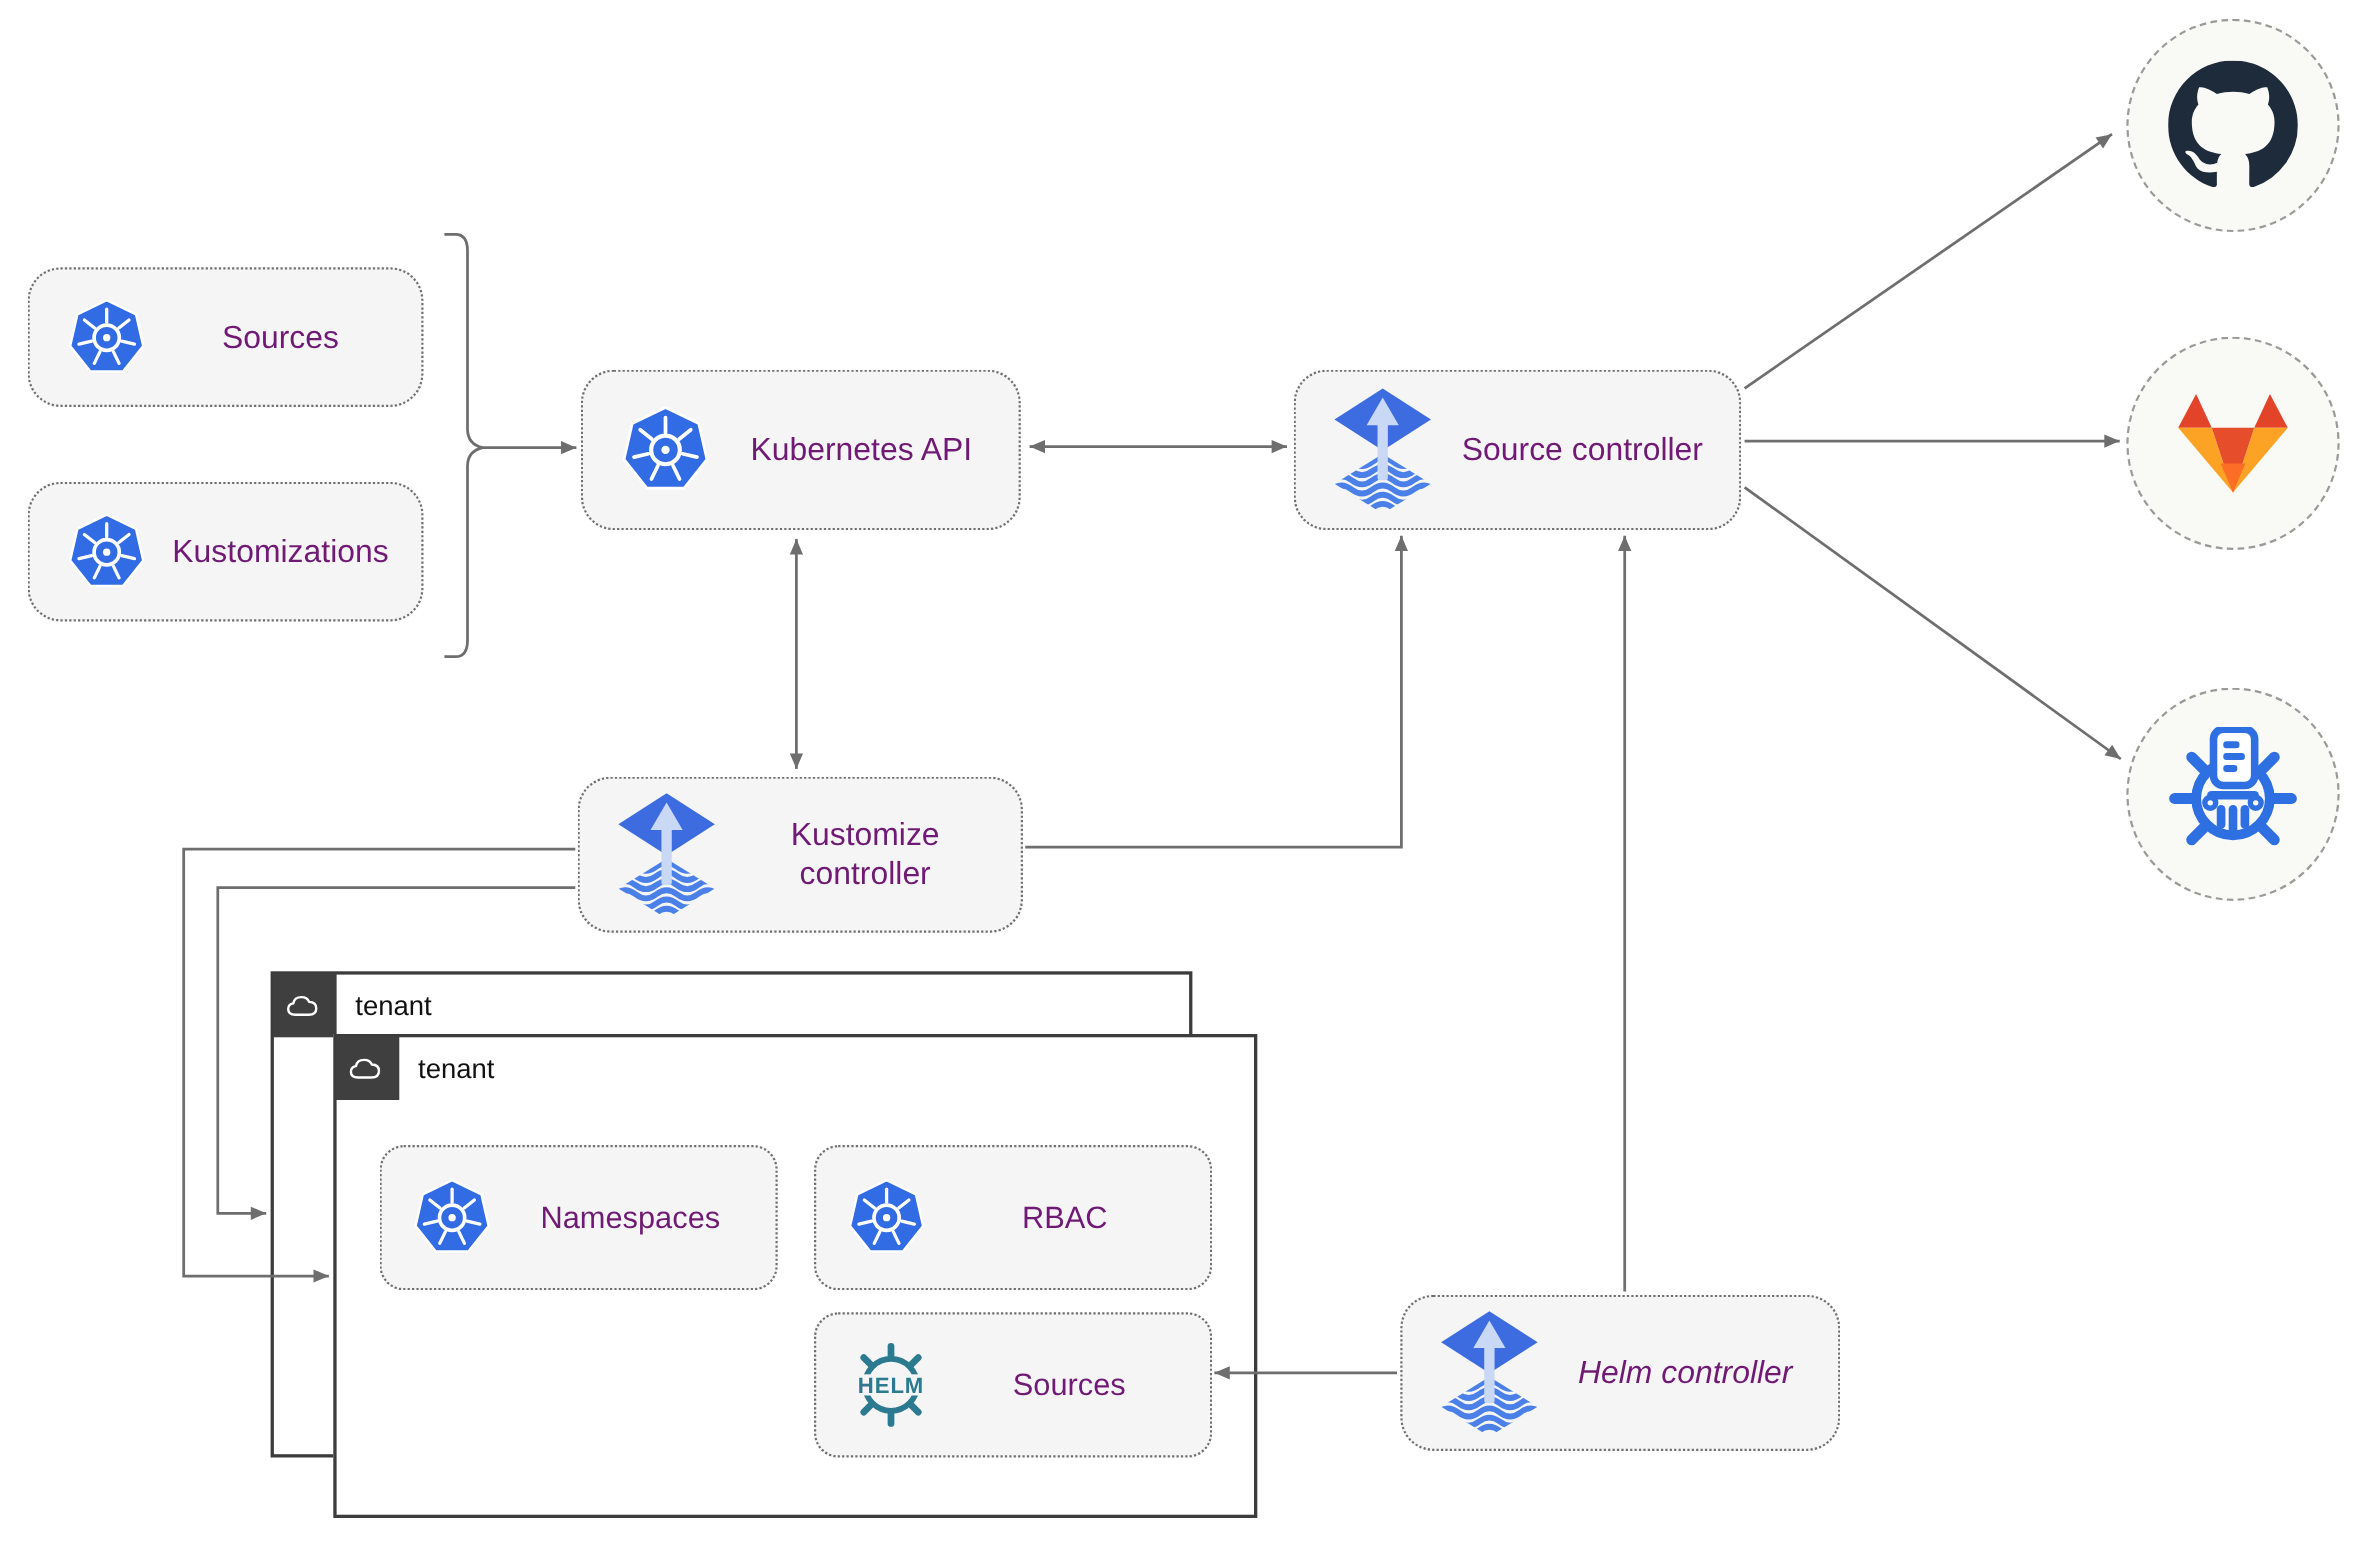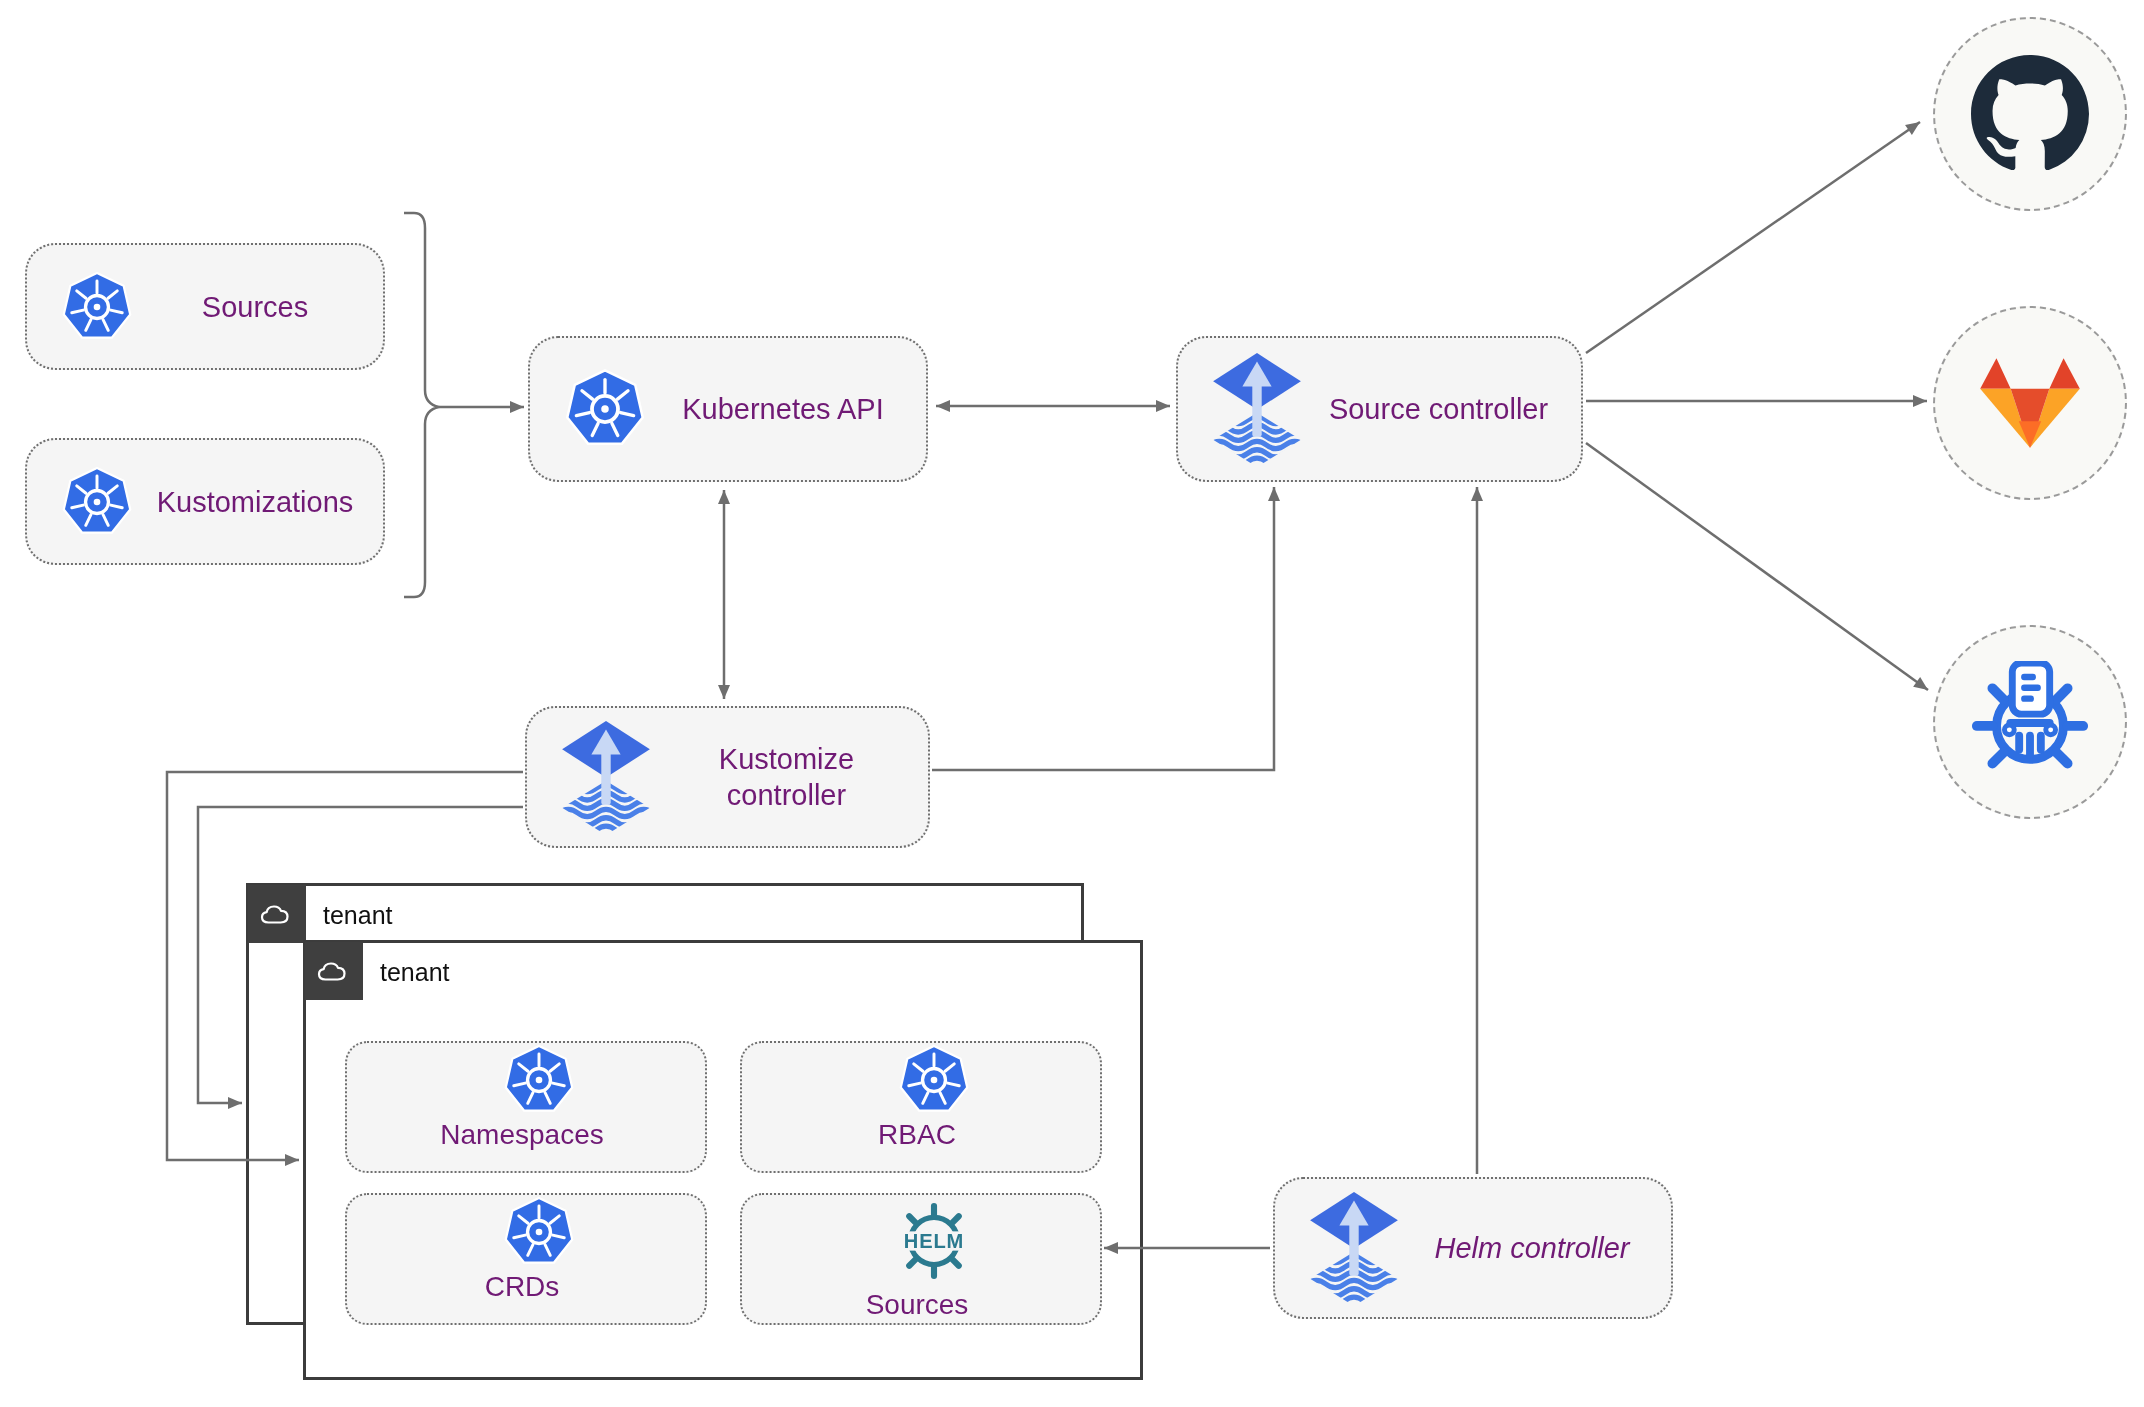--- a/index.html
+++ b/index.html
@@ -7,21 +7,21 @@
   .canvas{position:relative;width:2144px;height:1407px;background:#ffffff;}
 
   
   .node{position:absolute;display:flex;align-items:center;background:#f5f5f5;
         border:2px dotted #6f6f6f;border-radius:30px;box-sizing:border-box;z-index:3;}
   .node .ic{flex:0 0 auto;margin-left:32px;}
   .node .lbl{flex:1 1 auto;text-align:center;font-size:29px;color:#701a75;line-height:36px;
              padding-right:8px;}
   .node .lbl.two{max-width:250px;margin:0 auto;}
 
-  .subnode{border-radius:22px;flex-direction:column;}
+  .subnode{border-radius:22px;}
   .subnode .ic{margin-left:26px;}
   .subnode .lbl{font-size:28px;}
 
   
   .tenant{position:absolute;background:#ffffff;border:3px solid #3c3c3c;box-sizing:border-box;}
   .tenant .tab{position:absolute;left:-1px;top:-1px;width:58px;height:58px;background:#3f3f3f;
                display:flex;align-items:center;justify-content:center;}
   .tenant .tname{position:absolute;left:74px;top:0;height:58px;line-height:58px;
                  font-size:25px;color:#111;}
 
@@ -143,26 +143,20 @@
       <div class="lbl">Namespaces</div>
     </div>
 
     <div class="node subnode" style="left:434px;top:98px;width:362px;height:132px;">
       <svg class="ic" viewBox="0 0 100 100" style="width:76px;height:74px">
           <use href="#sym-k8s"></use>
         </svg>
       <div class="lbl">RBAC</div>
     </div>
 
-    <div class="node subnode" style="left:39px;top:250px;width:362px;height:132px;">
-      <svg class="ic" viewBox="0 0 100 100" style="width:76px;height:74px">
-          <use href="#sym-k8s"></use>
-        </svg>
-      <div class="lbl">CRDs</div>
-    </div>
 
     <div class="node subnode" style="left:434px;top:250px;width:362px;height:132px;">
       <svg class="ic" viewBox="0 0 96 104" style="width:84px;height:92px">
         <g stroke="#2B7A8F" stroke-linecap="round" fill="none" stroke-width="7">
           <circle cx="48" cy="52" r="27" stroke-width="6"></circle>
           <line x1="68.5" y1="72.5" x2="76.3" y2="80.3"></line>
           <line x1="48" y1="81" x2="48" y2="92"></line>
           <line x1="27.5" y1="72.5" x2="19.7" y2="80.3"></line>
           <line x1="27.5" y1="31.5" x2="19.7" y2="23.7"></line>
           <line x1="48" y1="23" x2="48" y2="12"></line>

